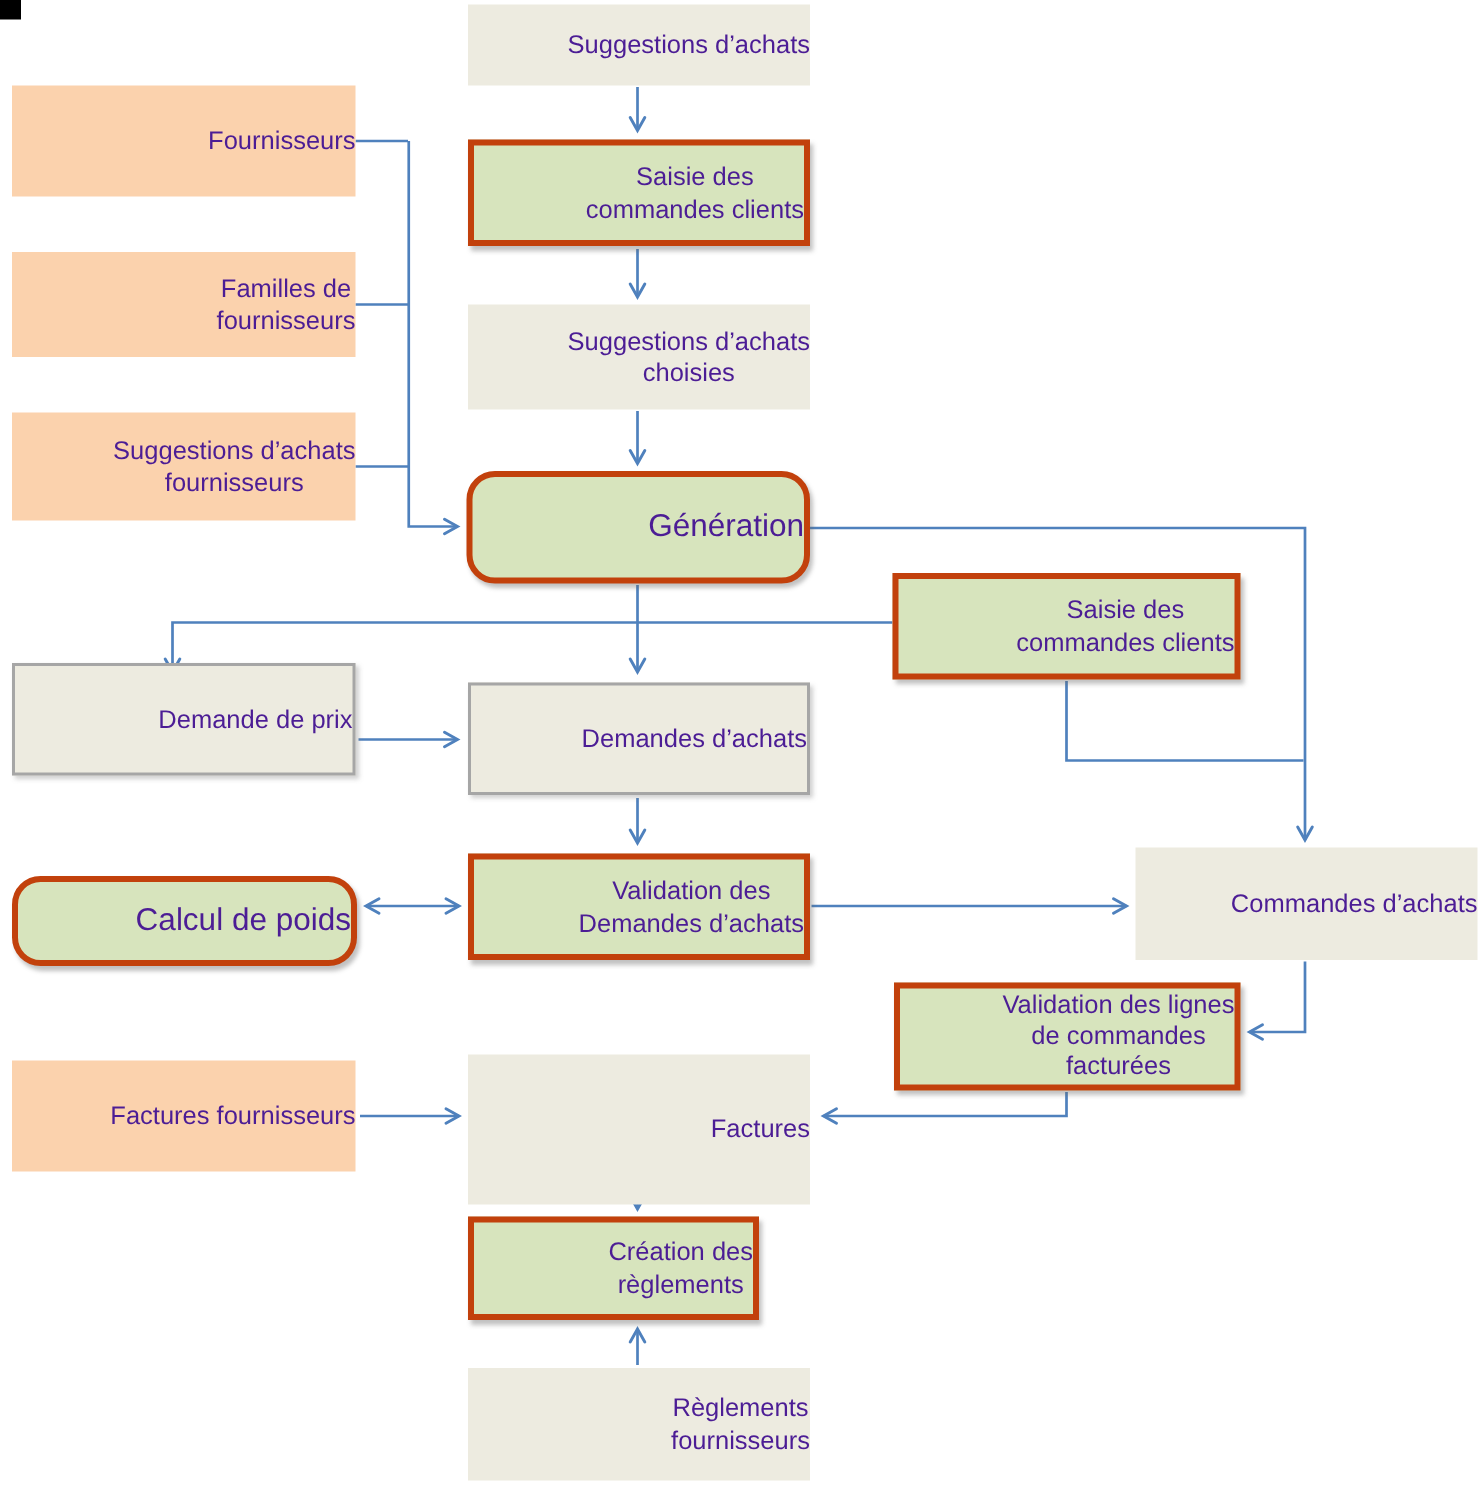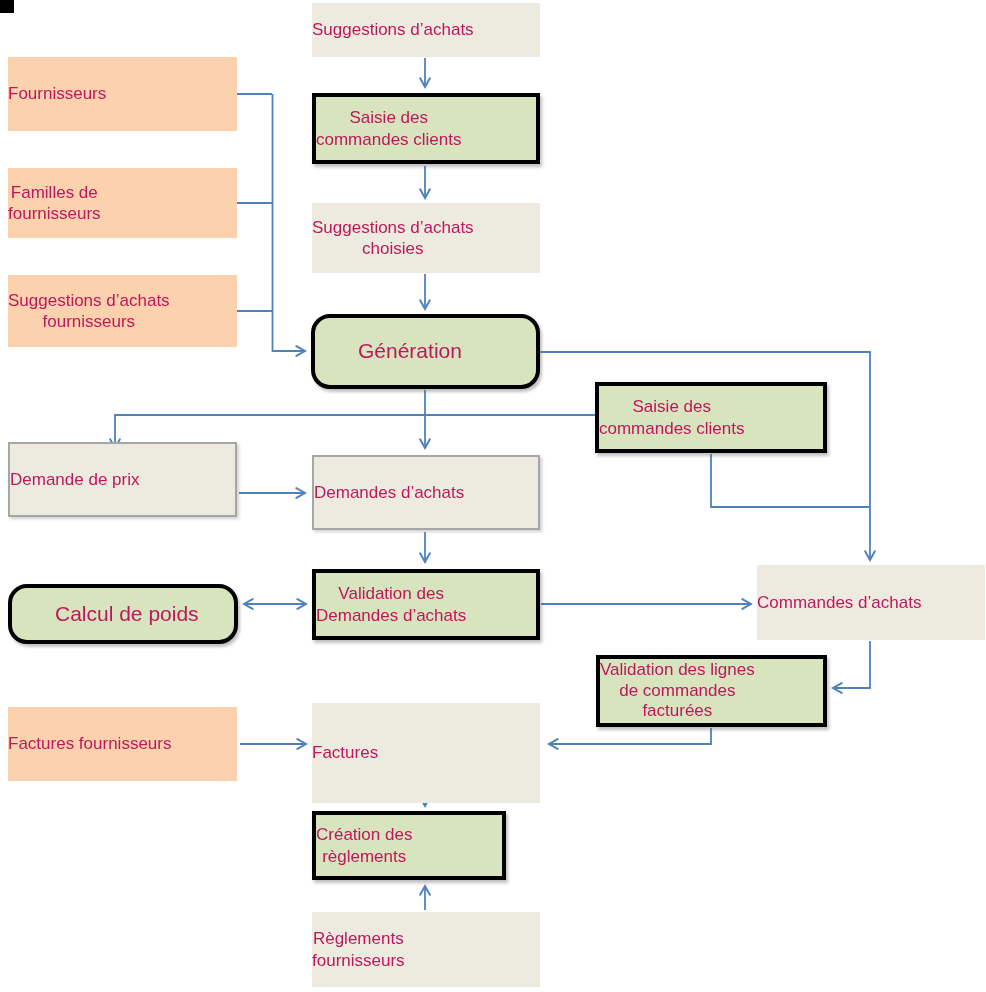--- a/index.html
+++ b/index.html
@@ -1,28 +1,28 @@
 <!DOCTYPE html>
 <html><head>
 <meta charset="utf-8">
 <style>
   html,body{margin:0;padding:0;background:#ffffff;}
   body{width:986px;height:992px;position:relative;overflow:hidden;
        font-family:"Liberation Sans",sans-serif;}
   .diagram{position:absolute;inset:0;}
   svg.connectors{position:absolute;left:0;top:0;pointer-events:none;}
   .node{position:absolute;box-sizing:border-box;display:flex;align-items:center;
-        justify-content:flex-start;text-align:center;color:#be185d;font-size:17px;
+        justify-content:flex-end;text-align:center;color:#4c1d95;font-size:17px;
         line-height:1.26;}
   .node .lbl{white-space:pre-line;}
   .beige{background:#EDEBE0;}
   .beige-b{background:#EDEBE0;border:2px solid #A6A6A6;
            box-shadow:2px 2px 3px rgba(120,120,120,0.35);}
   .orange{background:#FBD2AD;}
-  .green{background:#D7E4BD;border:4px solid #000000;
+  .green{background:#D7E4BD;border:4px solid #c2410c;
          box-shadow:2px 3px 3px rgba(100,100,100,0.40);}
   .round{border-radius:19px;font-size:21px;padding-left:43px;}
   .corner-mark{position:absolute;left:0;top:0;width:14px;height:13px;background:#000;}
 </style>
 </head>
 <body>
 
 <div class="diagram">
 
   <svg class="connectors" width="986" height="992" viewBox="0 0 986 992">

